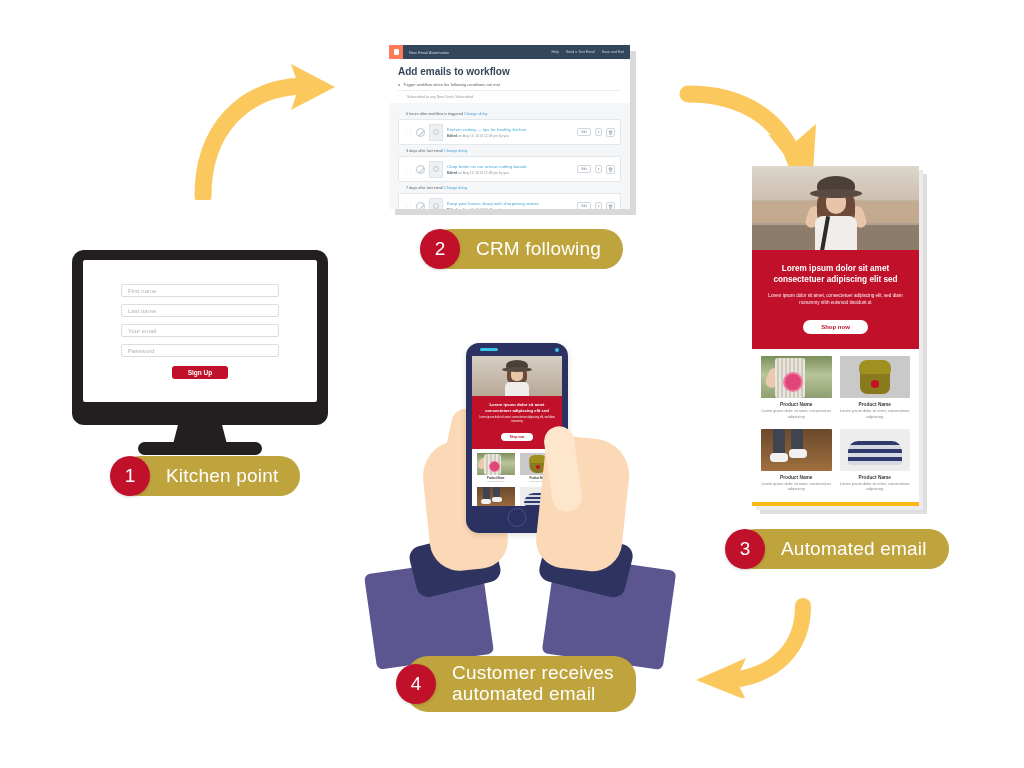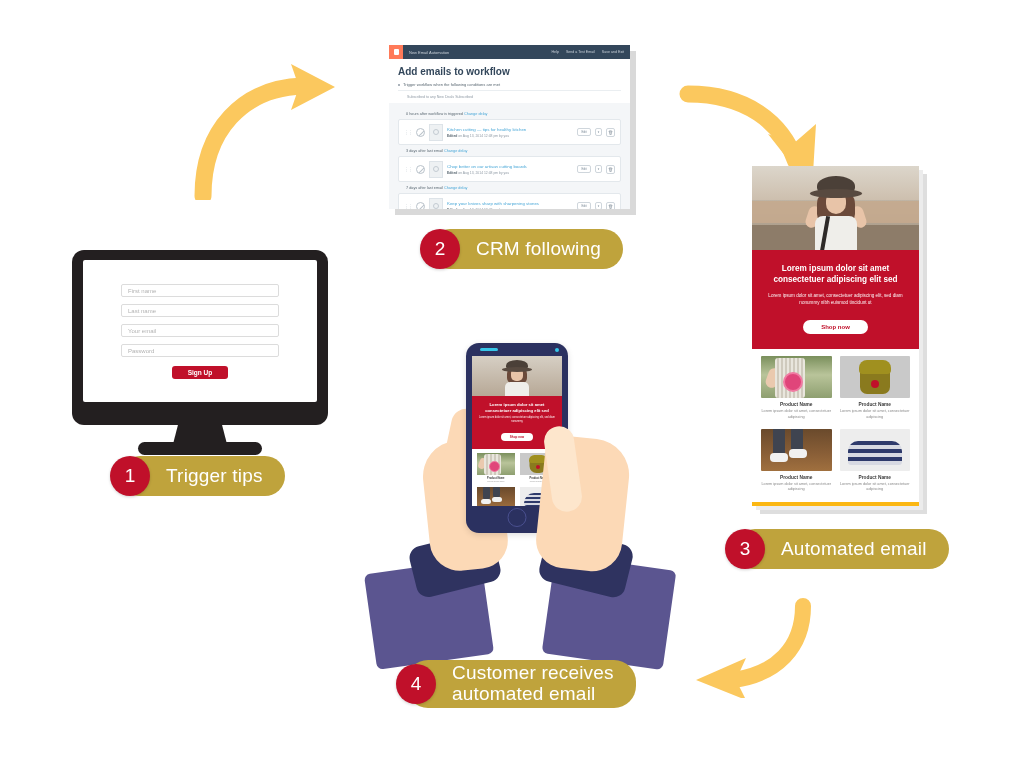--- a/index.html
+++ b/index.html
@@ -20,21 +20,21 @@
     height: 40px;
     display: flex; align-items: center;
     padding: 0 22px 0 46px;
     margin-left: -30px;
     color: #ffffff;
     font-size: 19px;
     letter-spacing: .2px;
     white-space: pre-line;
     line-height: 1.08;
   }
-  .step-pill.two-line { height: 48px; font-size: 19px; }
+  .step-pill.two-line { height: 56px; font-size: 19px; }
   .step-num {
     position: relative; z-index: 3;
     width: 40px; height: 40px; border-radius: 50%;
     background: #c0102a;
     color: #fff;
     display: flex; align-items: center; justify-content: center;
     font-size: 19px;
     box-shadow: 0 1px 3px rgba(0,0,0,.18);
   }
 
@@ -222,21 +222,21 @@
           <div class="signup-btn">Sign Up</div>
         </div>
       </div>
     </div>
     <div class="mon-neck"></div>
     <div class="mon-base"></div>
   </div>
 
   <div class="step-label" style="left:110px; top:456px;">
     <div class="step-num">1</div>
-    <div class="step-pill">Trigger tips</div>
+    <div class="step-pill">Kitchen point</div>
   </div>
 
   <div id="crm">
     <div class="crm-shadow"></div>
     <div class="crm-win">
 
       <div class="crm-topbar">
         <div class="crm-logo">
             <span></span>
           </div>

